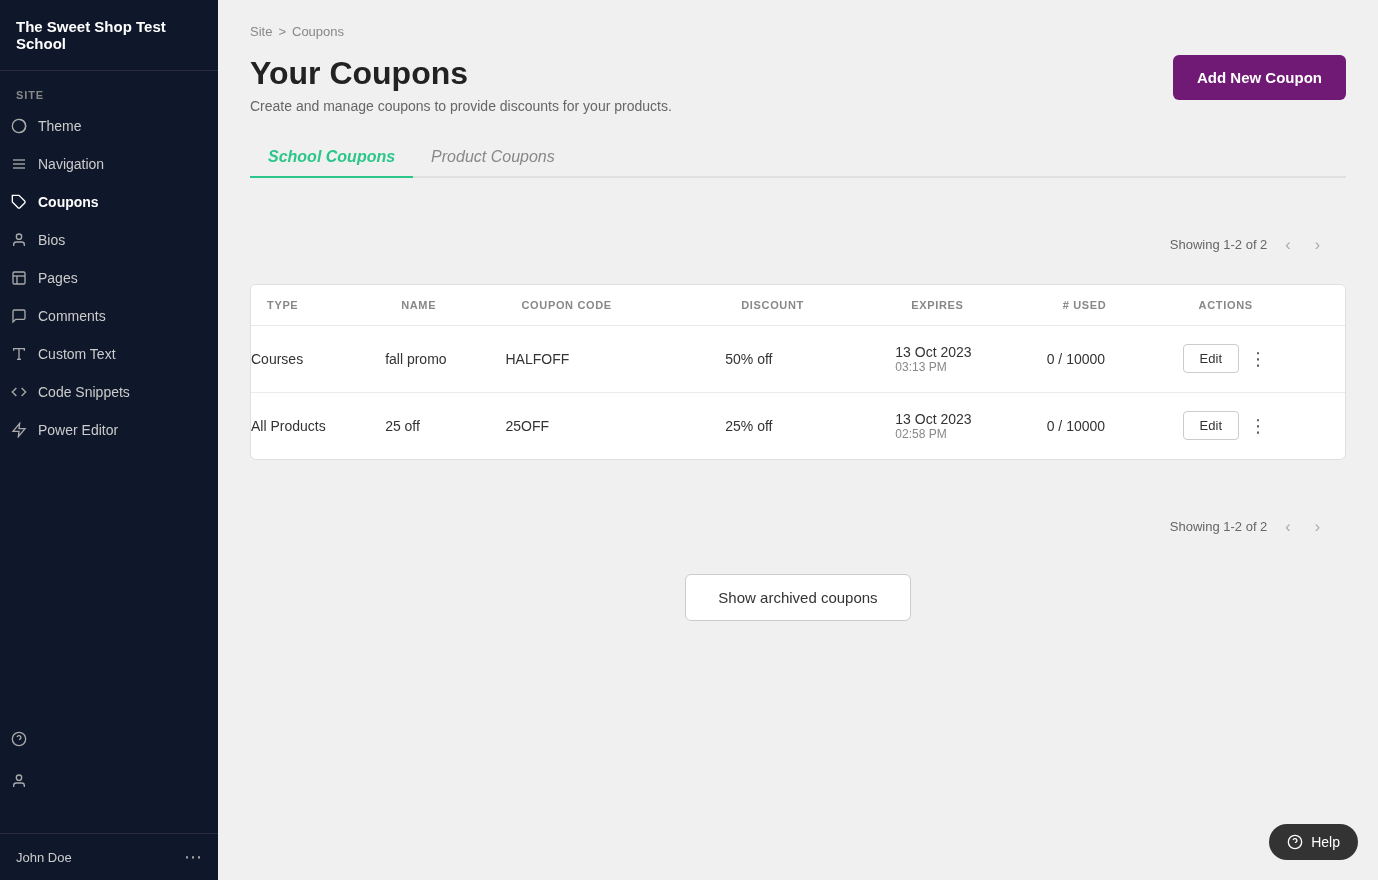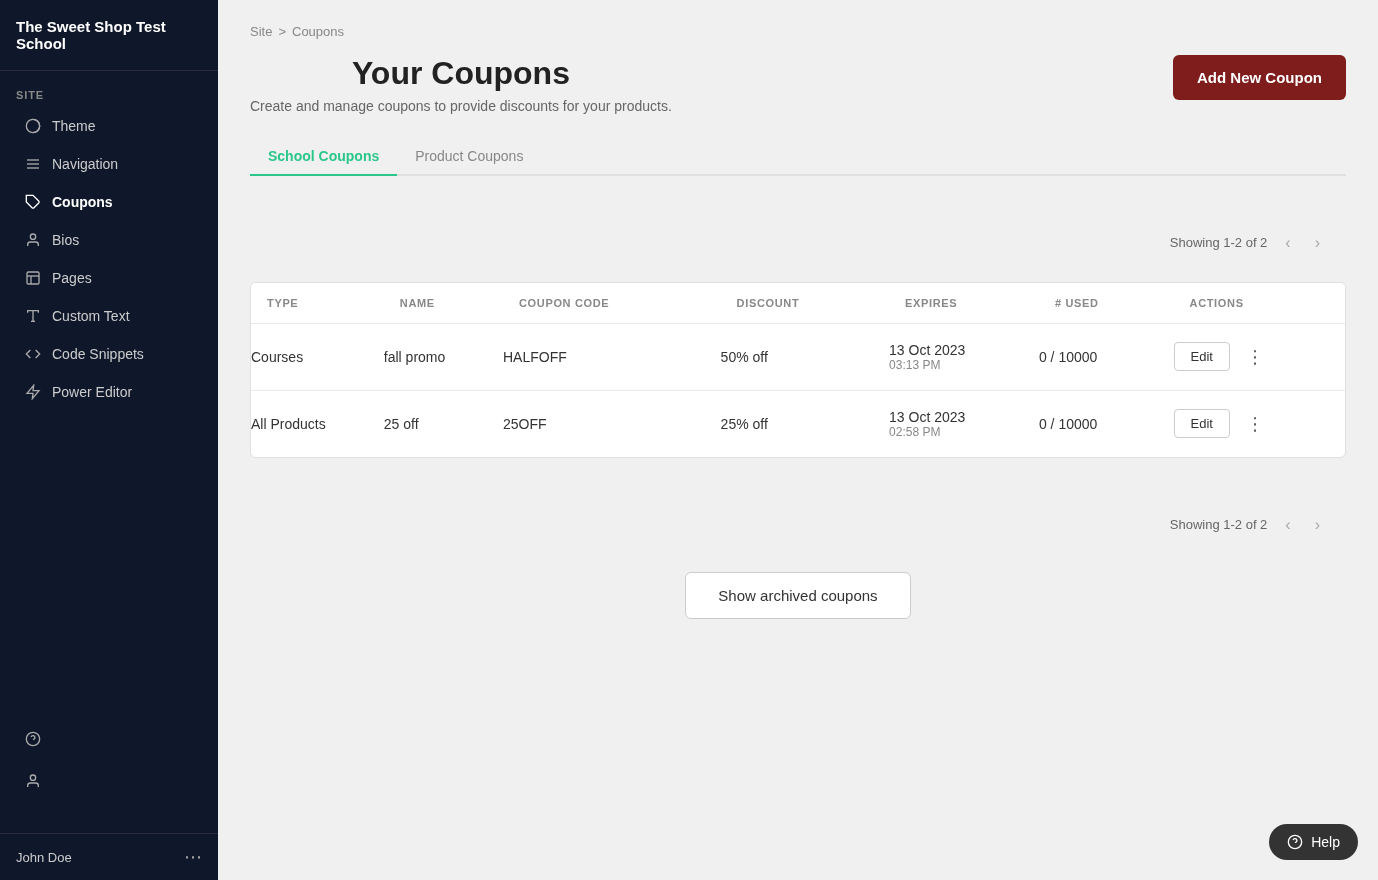--- a/index.html
+++ b/index.html
@@ -33,21 +33,21 @@
     .sidebar-nav {
       display: flex;
       flex-direction: column;
       flex: 1;
       overflow-y: auto;
     }
     .sidebar-item {
       display: flex;
       align-items: center;
       gap: 10px;
-      padding: 10px 24px;
+      padding: 10px 10px;
       font-size: 14px;
       color: #ccc;
       cursor: pointer;
       text-decoration: none;
     }
     .sidebar-item.active { color: #fff; font-weight: 600; }
     .sidebar-item-icon {
       width: 18px;
       height: 18px;
       display: flex;
@@ -98,54 +98,54 @@
       display: flex;
       align-items: flex-start;
       justify-content: space-between;
       margin-bottom: 24px;
     }
     .page-title {
       font-size: 32px;
       font-weight: 700;
       color: #222;
       line-height: 1.15;
-      text-align: center;
     }
     .page-subtitle {
       font-size: 14px;
       color: #666;
       margin-top: 6px;
     }
     .btn-add {
-      background: #7f1d1d;
+      background: #701a75;
       color: #fff;
       border: none;
       padding: 14px 24px;
       font-size: 15px;
       font-weight: 600;
       border-radius: 6px;
       cursor: pointer;
       white-space: nowrap;
     }
 
     
     .tabs {
       display: flex;
       gap: 0;
       border-bottom: 2px solid #e0e0e0;
       margin-bottom: 0;
     }
     .tab {
       padding: 10px 18px;
-      font-size: 14px;
+      font-size: 16px;
       font-weight: 500;
       color: #888;
       cursor: pointer;
       border-bottom: 2px solid transparent;
       margin-bottom: -2px;
+      font-style: italic;
     }
     .tab.active {
       color: #2bc78a;
       border-bottom: 2px solid #2bc78a;
       font-weight: 600;
     }
 
     
     .table-card {
       background: #fff;
@@ -207,21 +207,21 @@
       border-radius: 4px;
       font-size: 13px;
       font-weight: 500;
       cursor: pointer;
       color: #333;
     }
 
     .actions-cell {
       display: flex;
       align-items: center;
-      gap: 10px;
+      gap: 4px;
     }
     .dots-btn {
       background: none;
       border: none;
       cursor: pointer;
       color: #555;
       font-size: 18px;
       line-height: 1;
       padding: 4px 6px;
     }
@@ -319,20 +319,28 @@
     </div>
     <div class="sidebar-item">
       <span class="sidebar-item-icon">
         <svg width="16" height="16" viewBox="0 0 24 24" fill="none" stroke="currentColor" stroke-width="2">
             <rect x="3" y="3" width="18" height="18" rx="2" ry="2"></rect>
             <line x1="3" y1="9" x2="21" y2="9"></line>
             <line x1="9" y1="21" x2="9" y2="9"></line>
           </svg>
       </span>
       <span>Pages</span>
+    </div>
+    <div class="sidebar-item">
+      <span class="sidebar-item-icon">
+        <svg width="16" height="16" viewBox="0 0 24 24" fill="none" stroke="currentColor" stroke-width="2">
+            <path d="M21 15a2 2 0 0 1-2 2H7l-4 4V5a2 2 0 0 1 2-2h14a2 2 0 0 1 2 2z"></path>
+          </svg>
+      </span>
+      <span>Comments</span>
     </div>
     <div class="sidebar-item">
       <span class="sidebar-item-icon">
         <svg width="16" height="16" viewBox="0 0 24 24" fill="none" stroke="currentColor" stroke-width="2">
             <polyline points="4 7 4 4 20 4 20 7"></polyline>
             <line x1="9" y1="20" x2="15" y2="20"></line>
             <line x1="12" y1="4" x2="12" y2="20"></line>
           </svg>
       </span>
       <span>Custom Text</span>

